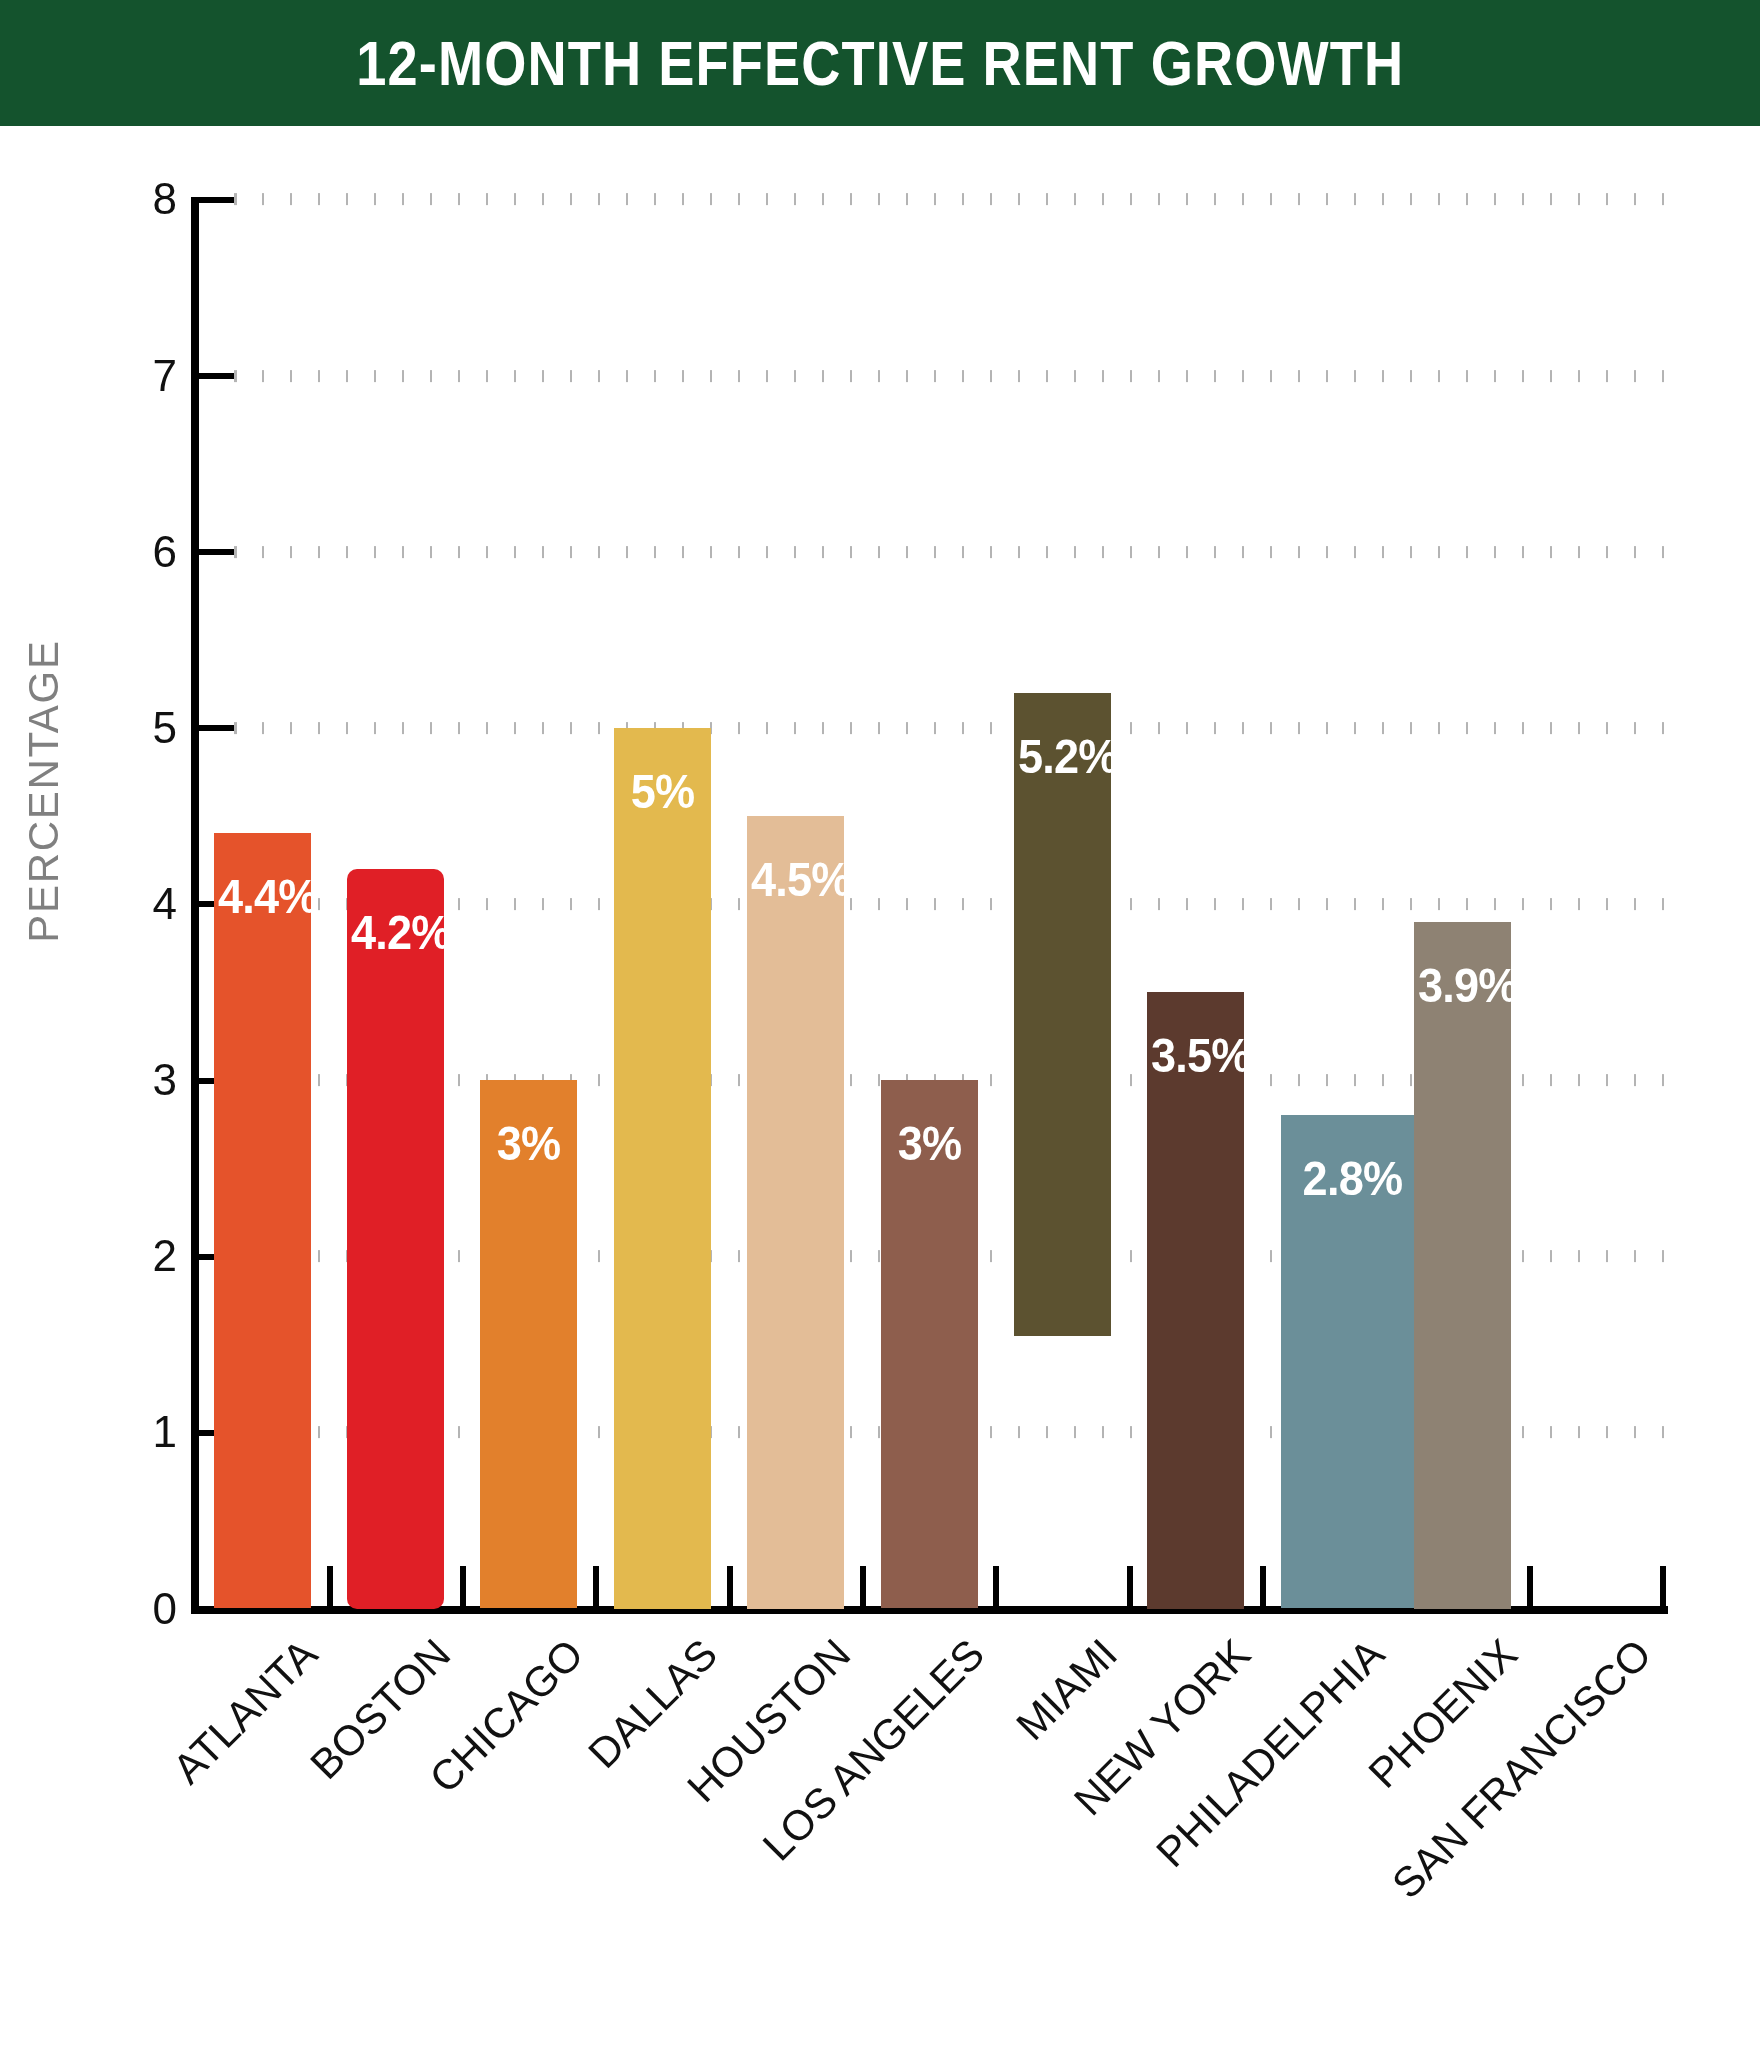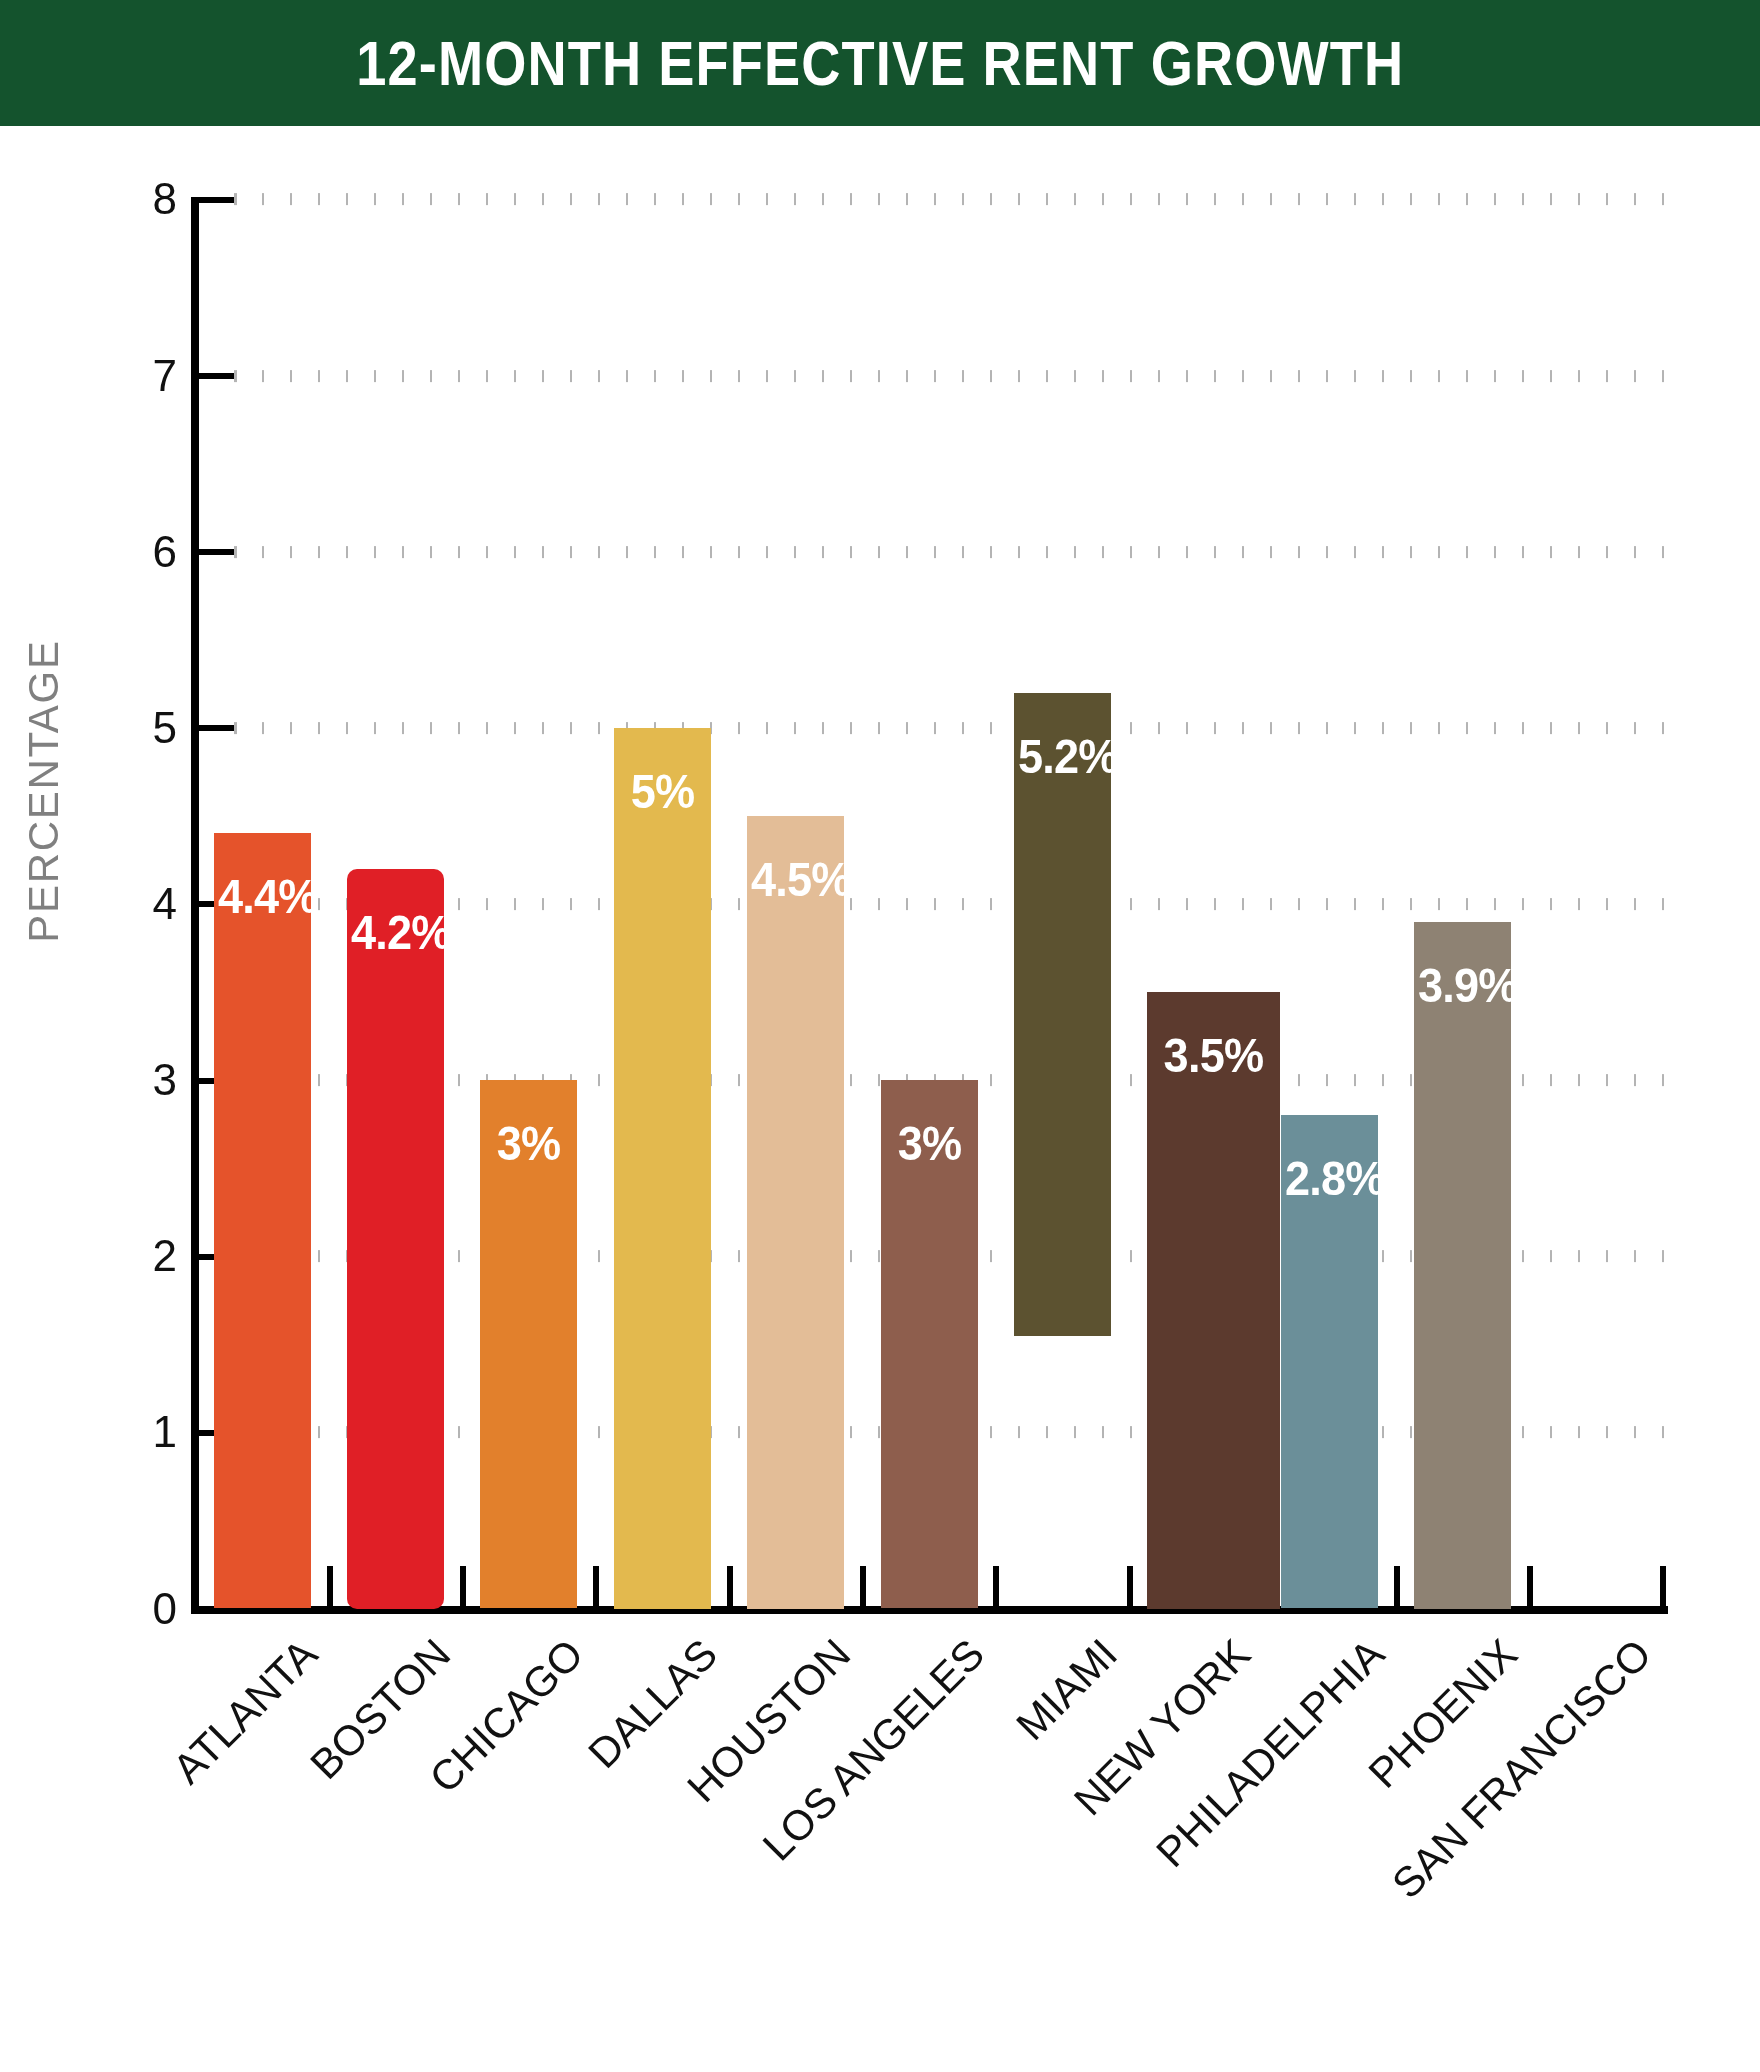--- a/index.html
+++ b/index.html
@@ -243,24 +243,24 @@
       </div>
       <div class="bar" title="HOUSTON 4.5%" style="left: 747px; width: 97px; top: 690px; height: 793px; background: rgb(227, 189, 151);">
         <div class="bar-value" style="top: 35px;">4.5%</div>
       </div>
       <div class="bar" title="LOS ANGELES 3%" style="left: 881px; width: 97px; top: 954px; height: 528px; background: rgb(142, 94, 77);">
         <div class="bar-value" style="top: 35px;">3%</div>
       </div>
       <div class="bar" title="MIAMI 5.2%" style="left: 1014px; width: 97px; top: 567px; height: 643px; background: rgb(92, 82, 48);">
         <div class="bar-value" style="top: 35px;">5.2%</div>
       </div>
-      <div class="bar" title="NEW YORK 3.5%" style="left: 1147px; width: 97px; top: 866px; height: 617px; background: rgb(92, 58, 46); padding-left: 36px;">
+      <div class="bar" title="NEW YORK 3.5%" style="left: 1147px; width: 97px; top: 866px; height: 617px; background: rgb(92, 58, 46);">
         <div class="bar-value" style="top: 35px;">3.5%</div>
       </div>
-      <div class="bar" title="PHILADELPHIA 2.8%" style="left: 1281px; width: 97px; top: 989px; height: 493px; background: rgb(107, 143, 153);">
+      <div class="bar" title="PHILADELPHIA 2.8%" style="left: 1281px; width: 97px; top: 989px; height: 493px; background: rgb(107, 143, 153); padding-left: 46px;">
         <div class="bar-value" style="top: 35px;">2.8%</div>
       </div>
       <div class="bar" title="PHOENIX 3.9%" style="left: 1414px; width: 97px; top: 796px; height: 687px; background: rgb(142, 130, 115); text-decoration: underline;">
         <div class="bar-value" style="top: 35px;">3.9%</div>
       </div>
     </div>
 
   <div id="xlabels">
       <div class="x-cat" style="left: 293px; top: 6.7px; transform: translateX(-100%) rotate(-45deg); transform-origin: right top;">ATLANTA</div>
       <div class="x-cat" style="left: 426px; top: 6.7px; transform: translateX(-100%) rotate(-45deg); transform-origin: right top;">BOSTON</div>

